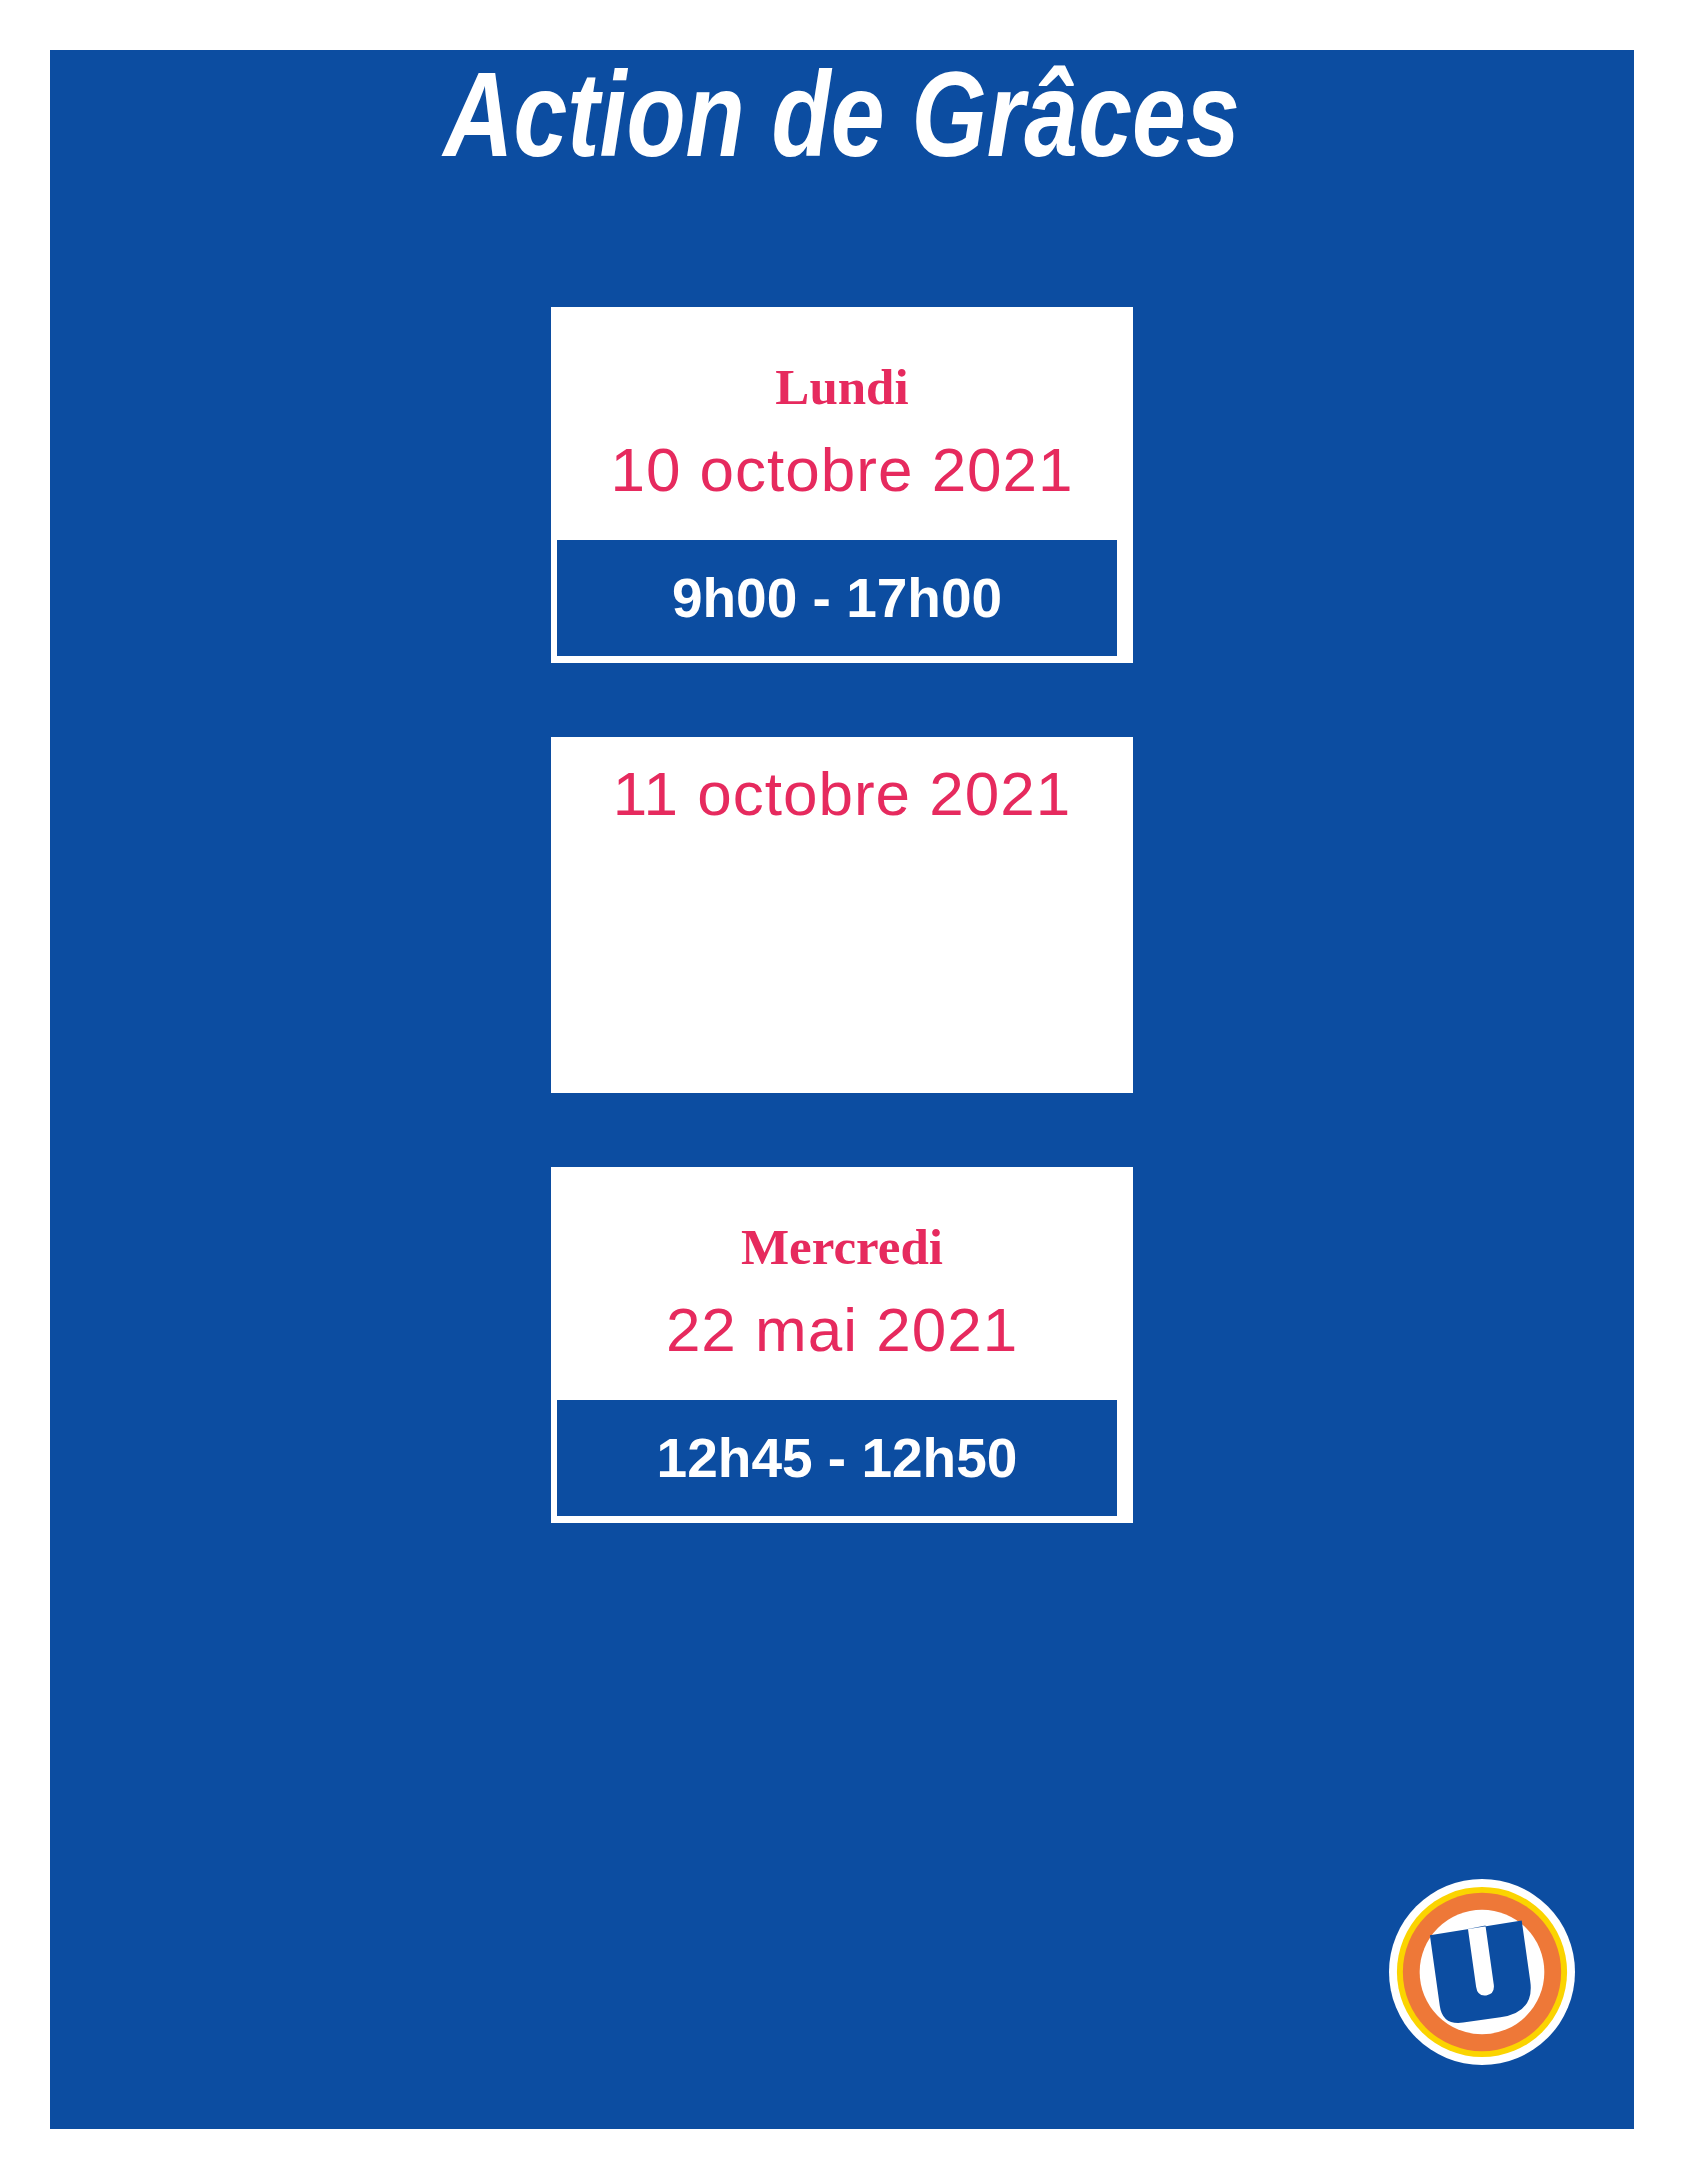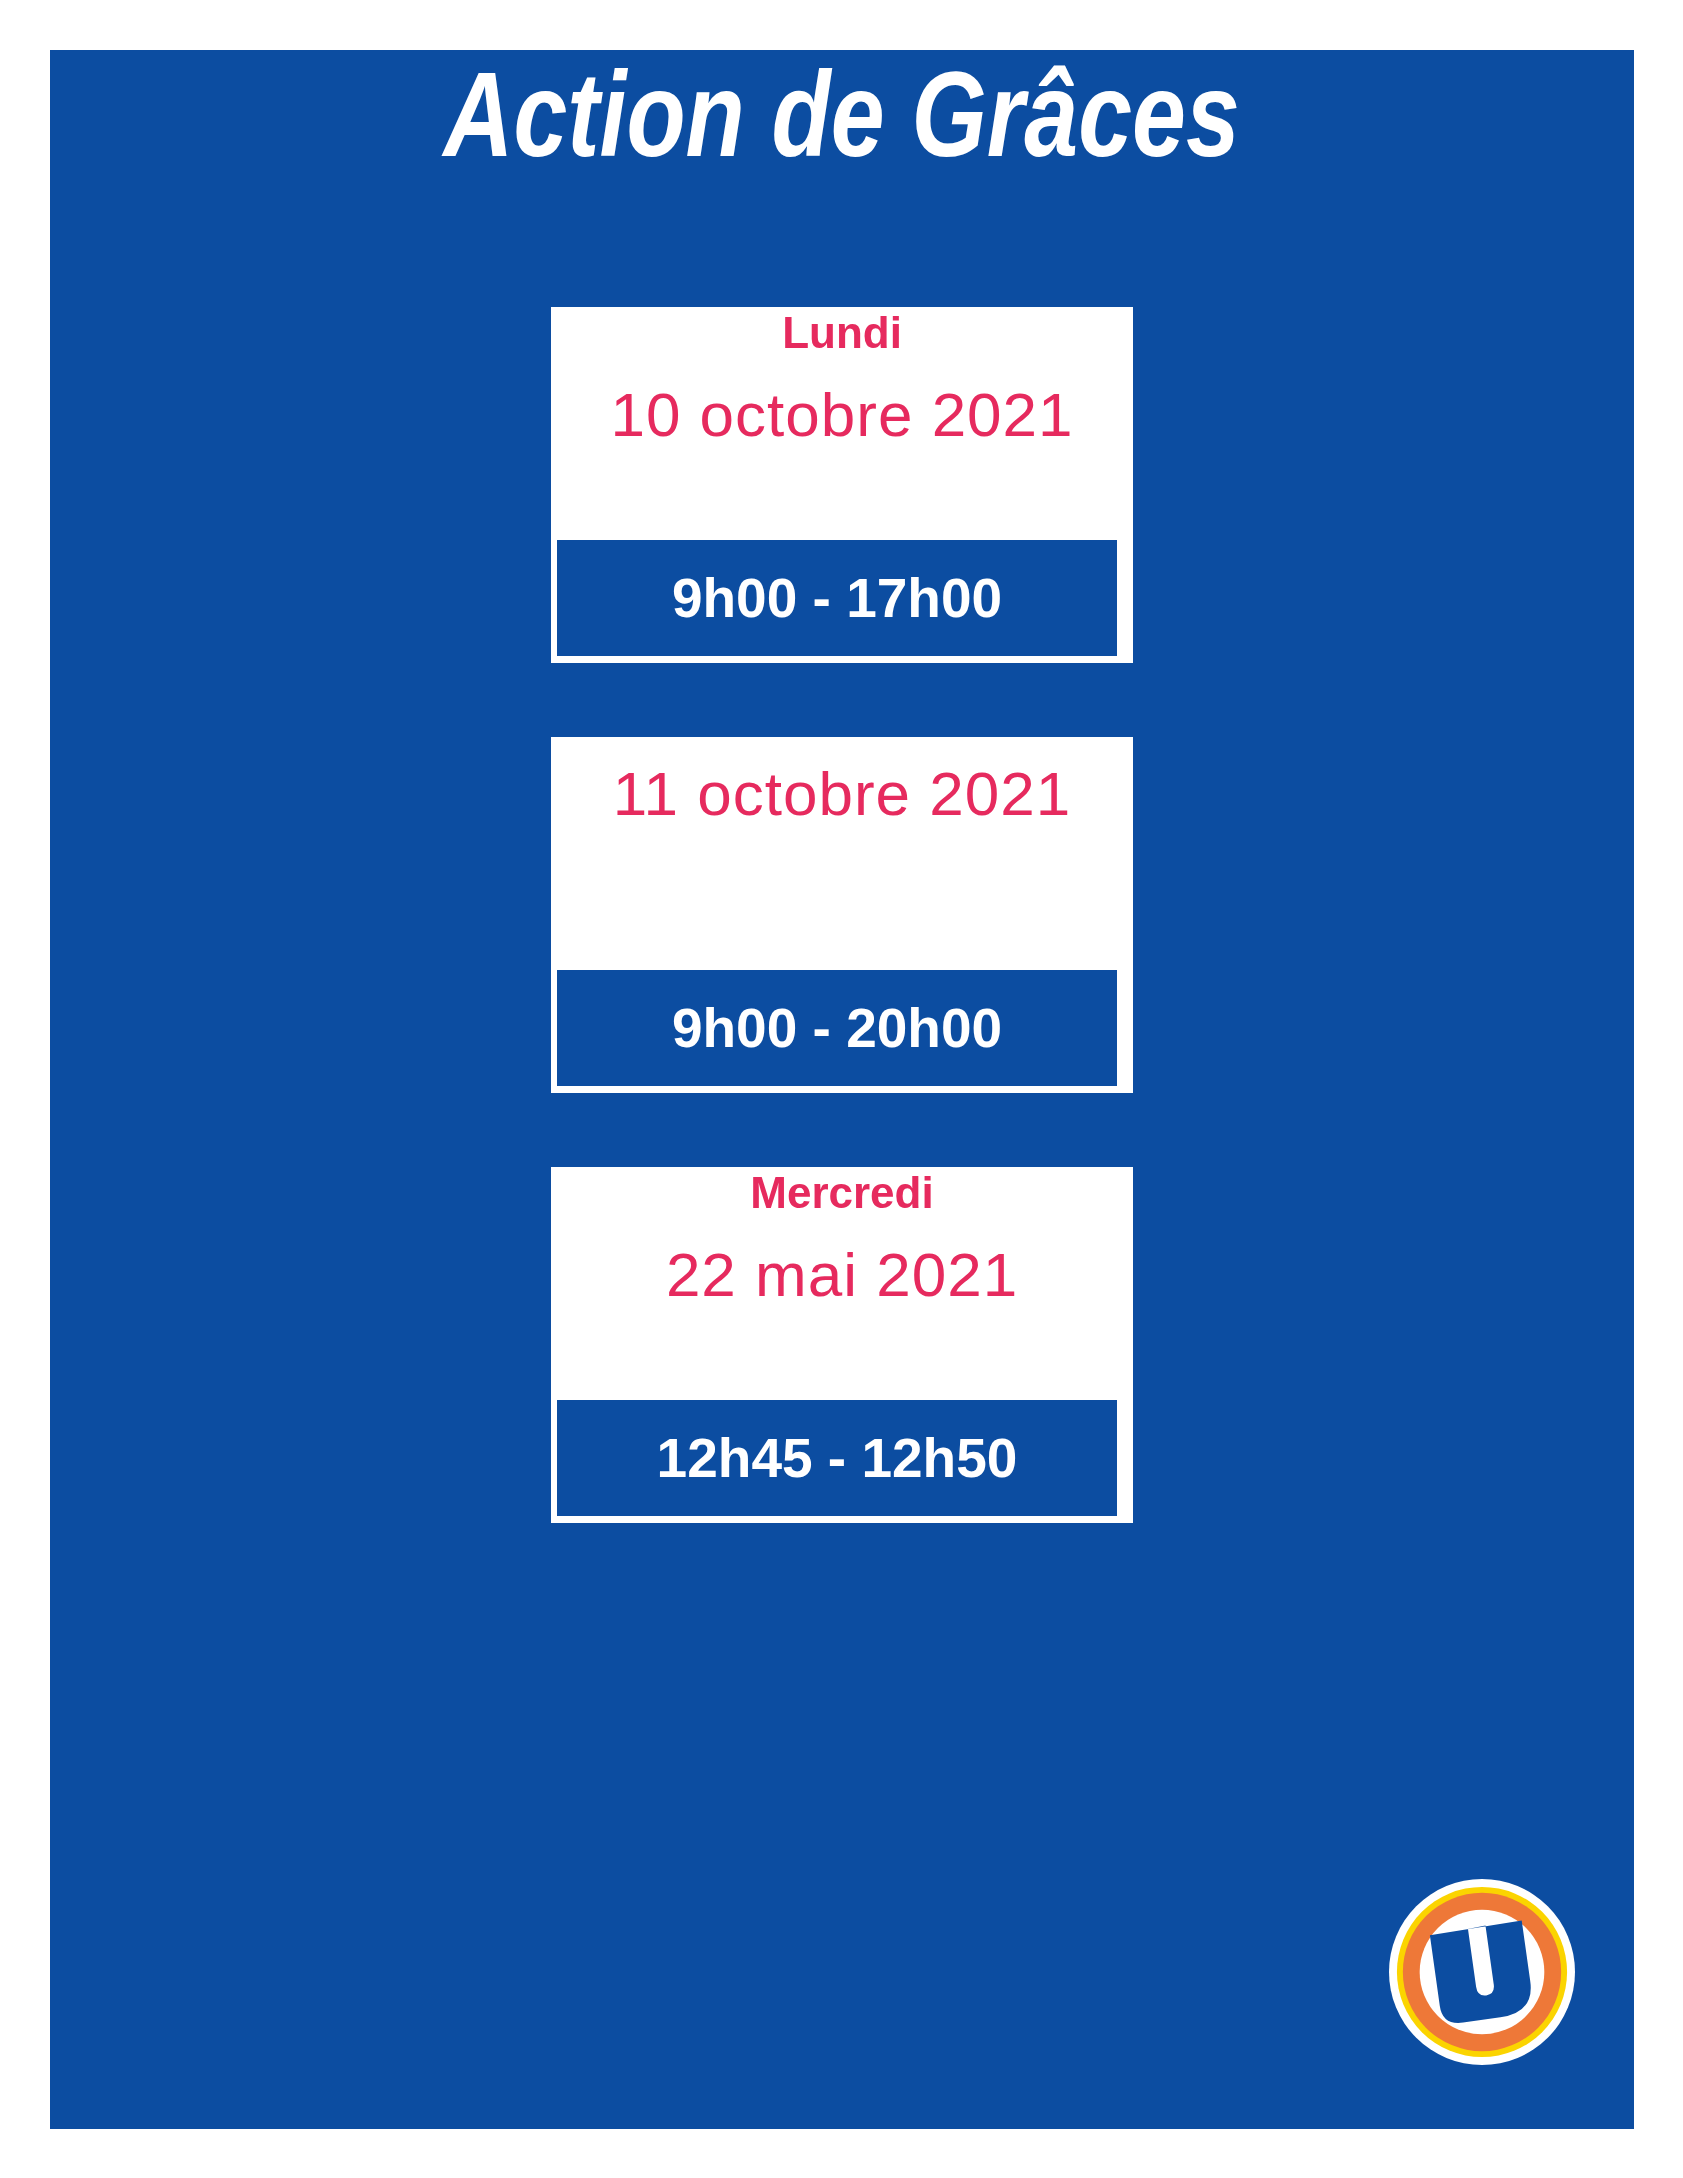--- a/index.html
+++ b/index.html
@@ -47,23 +47,25 @@
   }
   .card{
     position:relative;
     width:582px;height:356px;
     background:#ffffff;
     margin-bottom:74px;
     box-sizing:border-box;
     text-align:center;
   }
   .card .day{
-    font-size:44px;line-height:51px;
+    padding-top:55px;
+    font-size:51px;line-height:51px;
     font-weight:bold;
     color:var(--pink,#E62A5E);
+    font-family:Liberation Serif, serif;
   }
   .card .date{
     margin-top:30px;
     font-size:62px;line-height:53px;
     font-weight:normal;
     letter-spacing:1px;
     color:var(--pink,#E62A5E);
   }
   .hours-bar{
     position:absolute;left:6px;right:16px;bottom:7px;
@@ -97,23 +99,20 @@
       <section class="card">
         <div class="day">Lundi</div>
         <div class="date">10 octobre 2021</div>
         <div class="hours-bar">
           <span class="hours">9h00 - 17h00</span>
         </div>
       </section>
 
       <section class="card">
         <div class="date">11 octobre 2021</div>
-        <div class="hours-bar">
-          <span class="hours">9h00 - 20h00</span>
-        </div>
       </section>
 
       <section class="card">
         <div class="day">Mercredi</div>
         <div class="date">22 mai 2021</div>
         <div class="hours-bar">
           <span class="hours">12h45 - 12h50</span>
         </div>
       </section>
 

